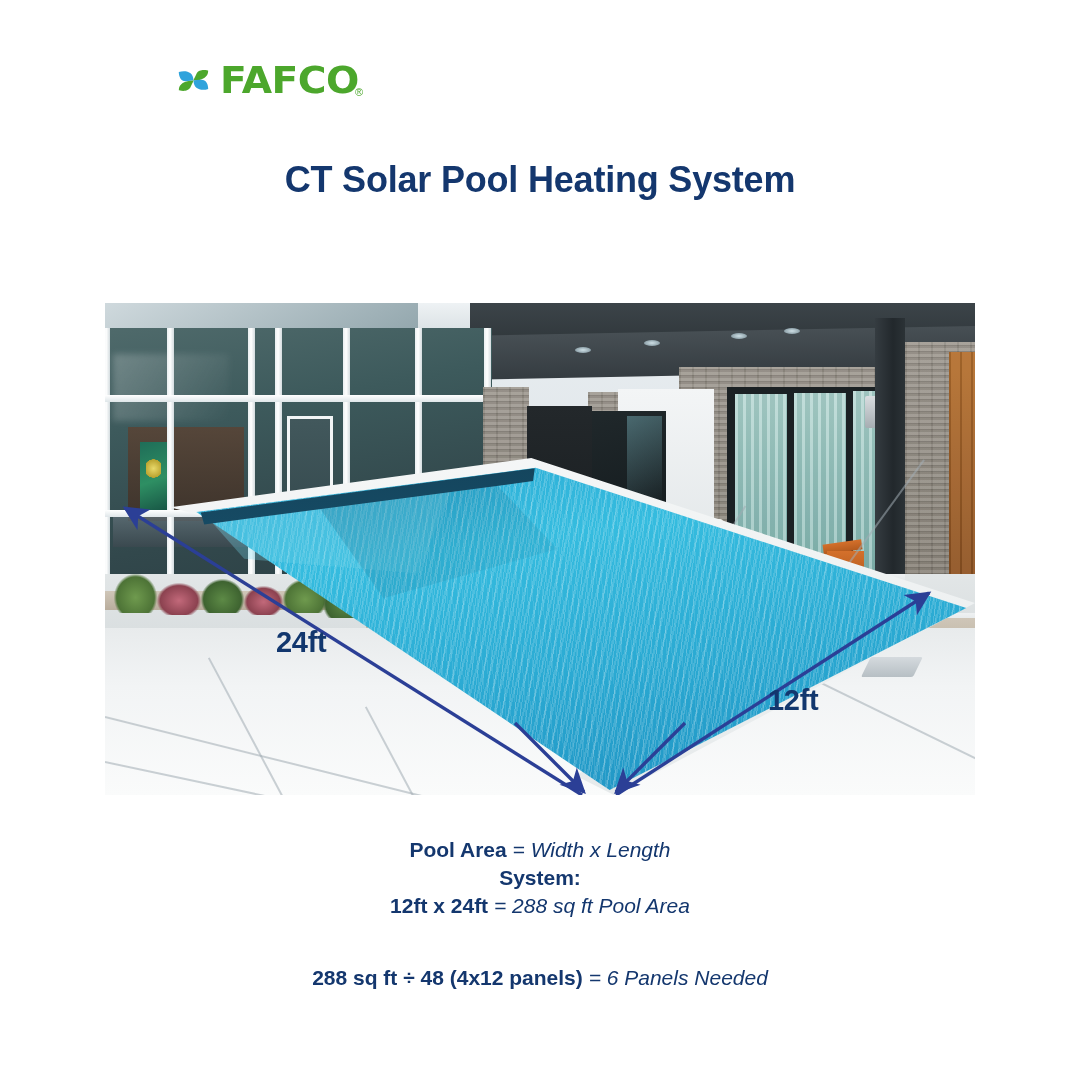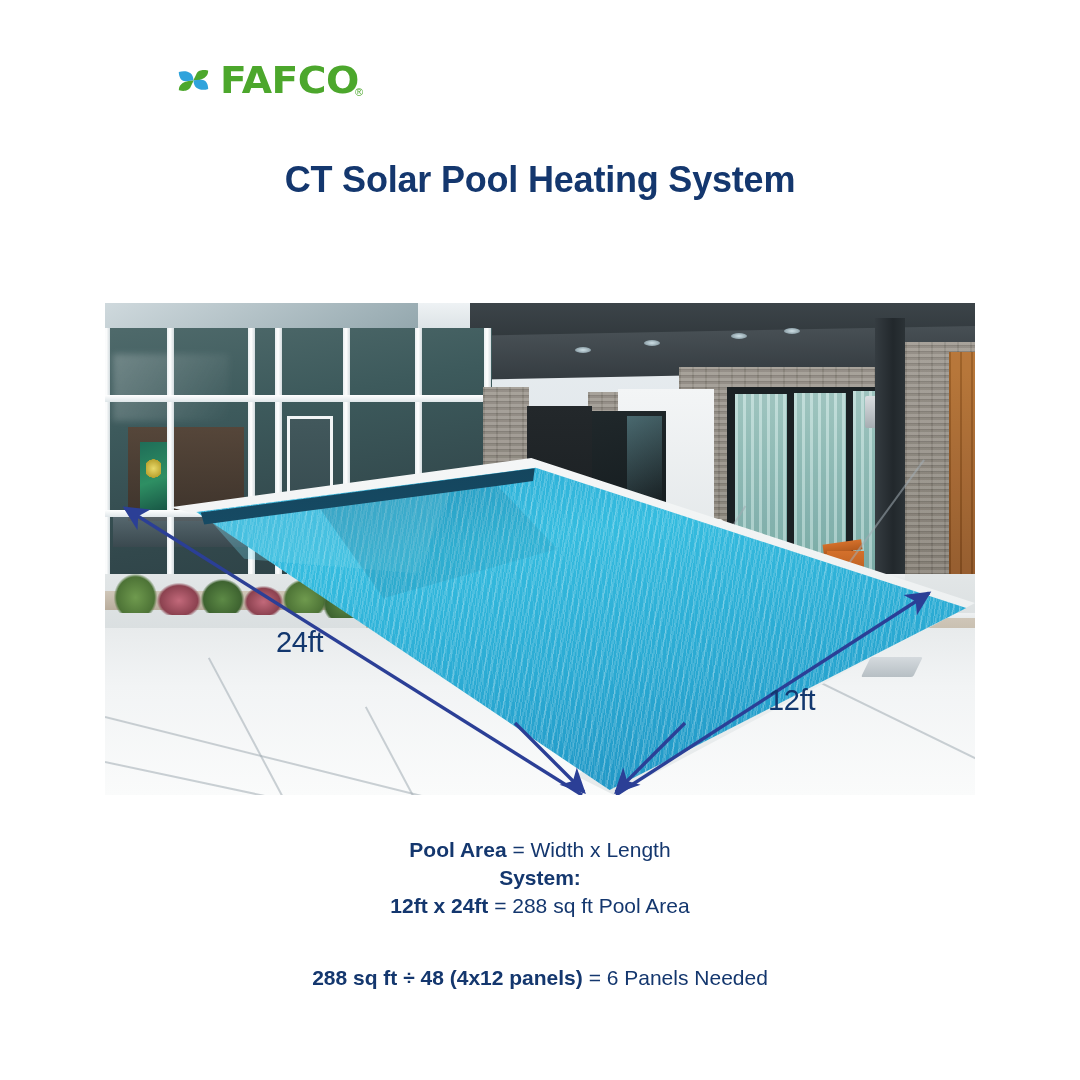--- a/index.html
+++ b/index.html
@@ -324,42 +324,42 @@
     background: linear-gradient(180deg,#d5dade,#b7bfc4);
     border-radius: 2px;
   }
 
   
   .arrows { position: absolute; inset: 0; pointer-events: none; }
 
   .dim-label {
     position: absolute;
     font-family: "Liberation Sans", sans-serif;
-    font-weight: normal;
+    font-weight: bold;
     font-size: 29px;
     color: #12376e;
     letter-spacing: -0.3px;
     white-space: nowrap;
   }
   .dim-24 { left: 276px; top: 626px; }
   .dim-12 { left: 768px; top: 684px; }
 
   
   .formula-block {
     position: absolute;
     left: 0; right: 0;
     text-align: center;
     color: #14376e;
     font-family: "Liberation Sans", sans-serif;
   }
   .fb-1 { top: 836px; font-size: 21px; line-height: 28px; }
   .fb-2 { top: 962px; font-size: 21px; line-height: 31px; }
   .formula-line { white-space: nowrap; }
   .b { font-weight: bold; }
-  .n { font-weight: normal; }
+  .n { font-weight: normal; font-style: italic; }
 </style>
 </head>
 <body>
 
 <div class="page">
 
   <div class="logo-block">
     <svg class="logo-mark" viewBox="0 0 100 100">
       <rect x="0" y="0" width="100" height="100" rx="12" ry="12" fill="#ffffff"></rect>
       <path d="M50 50 C50 24, 26 20, 8 26 C8 26, 8 52, 26 52 C38 52, 46 50, 50 50 Z" fill="#2FA3DC"></path>

